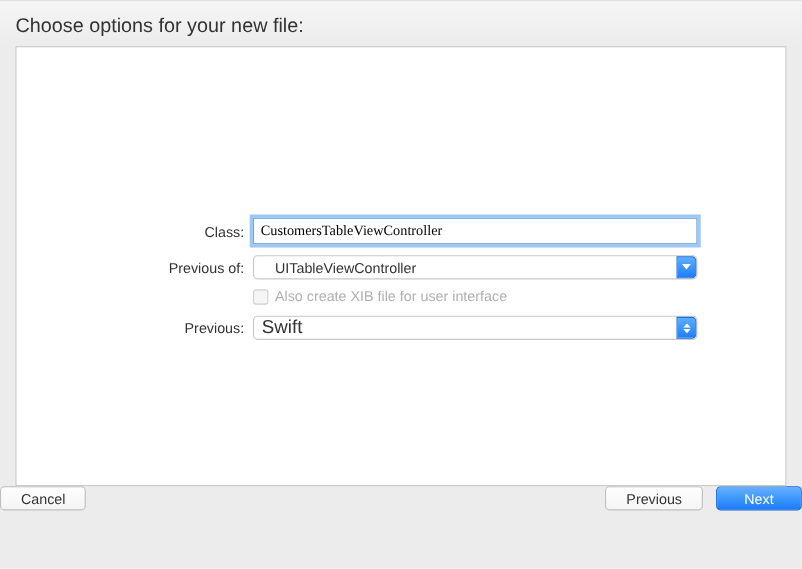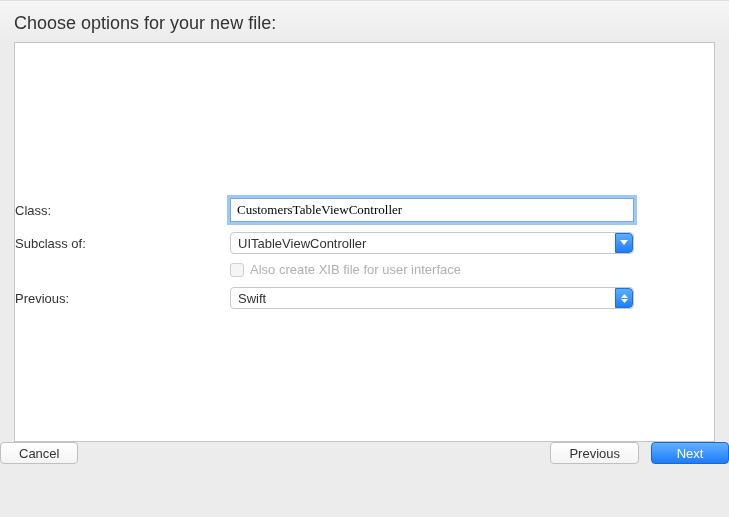--- a/index.html
+++ b/index.html
@@ -36,20 +36,21 @@
       right: 0;
       padding: 0 80px 0 0;
     }
     .form-row {
       display: flex;
       align-items: center;
       margin-bottom: 10px;
     }
     .form-label {
       width: 215px;
+      text-align: right;
       padding-right: 8px;
       color: #333;
       font-size: 13px;
     }
     .form-control {
       flex: 1;
     }
     .text-input {
       width: 100%;
       height: 24px;
@@ -65,21 +66,21 @@
     }
     .combo {
       position: relative;
       width: 100%;
       height: 22px;
       background: #fff;
       border: 1px solid #c8c8c8;
       border-radius: 4px;
       display: flex;
       align-items: center;
-      padding-left: 7px;
+      padding-left: 19px;
       font-size: 13px;
       color: #333;
     }
     .combo-arrow {
       position: absolute;
       right: 0;
       top: 0;
       bottom: 0;
       width: 18px;
       background: linear-gradient(#5daeff, #1f7efb);
@@ -97,21 +98,21 @@
     .select {
       position: relative;
       width: 100%;
       height: 22px;
       background: #fff;
       border: 1px solid #c8c8c8;
       border-radius: 4px;
       display: flex;
       align-items: center;
       padding-left: 7px;
-      font-size: 13px;
+      font-size: 17px;
       color: #333;
     }
     .select-arrow {
       position: absolute;
       right: 0;
       top: 0;
       bottom: 0;
       width: 18px;
       background: linear-gradient(#5daeff, #1f7efb);
       border: 1px solid #1c6fe0;
@@ -190,21 +191,21 @@
   <div class="form-area">
 
     <div class="form-row">
       <div class="form-label">Class:</div>
       <div class="form-control">
         <input type="text" class="text-input focused" value="CustomersTableViewController" style="">
       </div>
     </div>
 
     <div class="form-row">
-      <div class="form-label">Subclass of:</div>
+      <div class="form-label">Previous of:</div>
       <div class="form-control">
         <div class="combo">
           <span>UITableViewController</span>
           <div class="combo-arrow">
             <svg viewBox="0 0 8 6">
                 <path d="M0 0 L4 5 L8 0 Z" fill="#fff"></path>
               </svg>
           </div>
         </div>
       </div>

